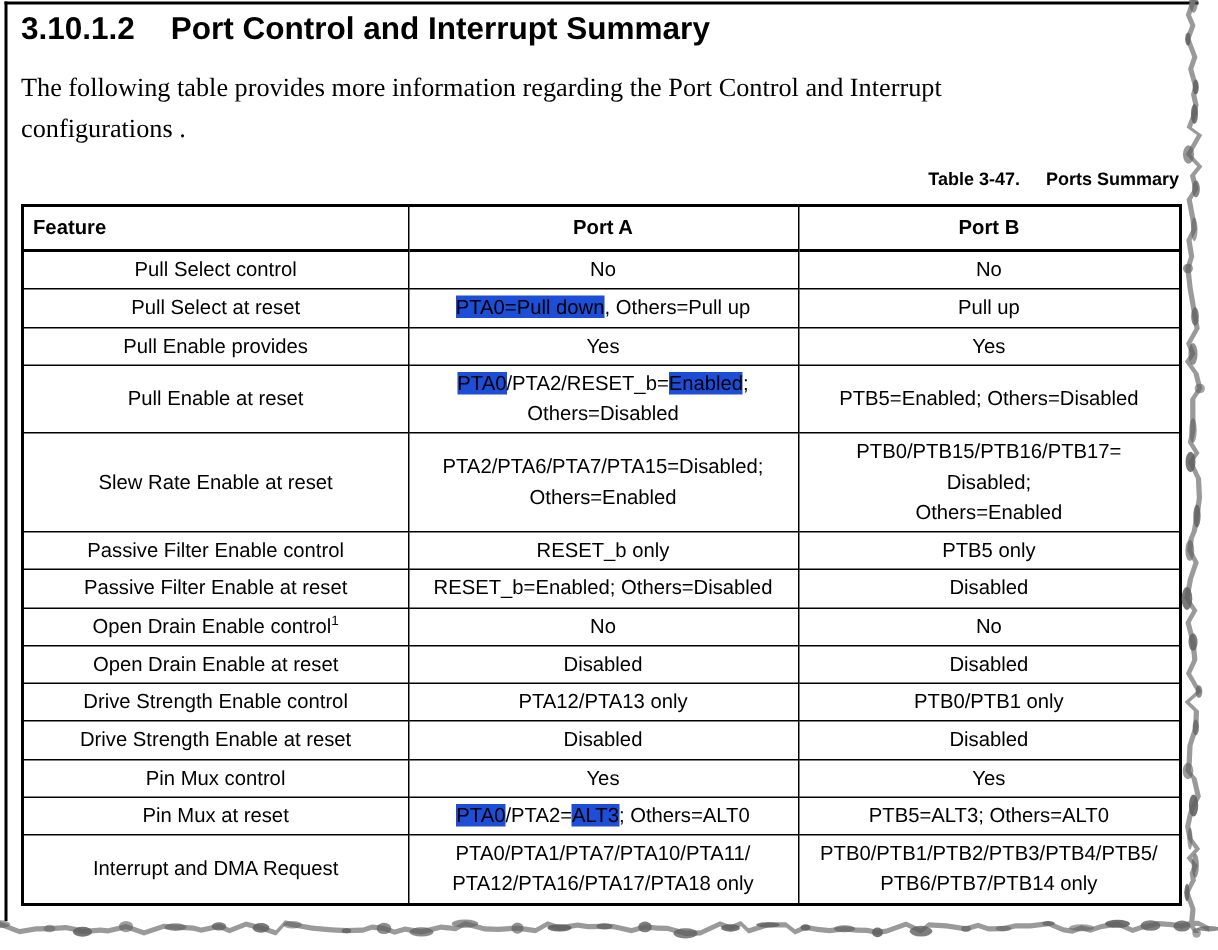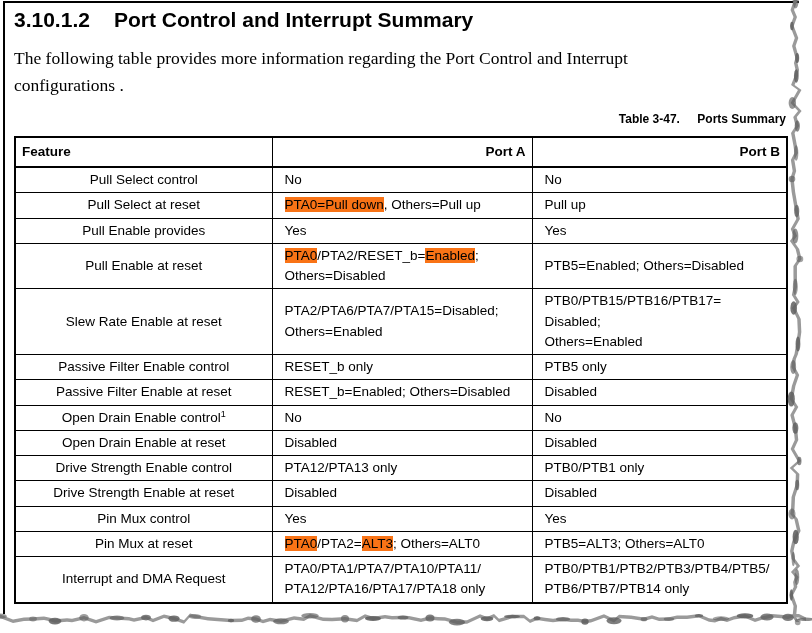--- a/index.html
+++ b/index.html
@@ -30,25 +30,25 @@
     border-collapse:collapse;width:772px;table-layout:fixed;
     font-size:13.5px;line-height:1.5;
   }
   table.ports, table.ports th, table.ports td{border:1px solid #000;}
   table.ports{border:2px solid #000;}
   table.ports thead th{
     border-bottom:2px solid #000;font-weight:bold;height:26px;
     padding:1px 6px;
   }
   th.feature-col{text-align:left;}
-  th.port-col{text-align:right;}
+  th.port-col{text-align:center;}
   td.feature-cell{text-align:center;padding:2px 4px;height:20px;}
-  td.value-cell{text-align:left;padding:2px 12px;white-space:pre-wrap;}
+  td.value-cell{text-align:center;padding:2px 12px;white-space:pre-wrap;}
   sup{font-size:9px;vertical-align:super;line-height:0;}
-  .hl{background:#f97316;}
+  .hl{background:#1d4ed8;}
   .tear{position:absolute;pointer-events:none;}
   #tear-right{right:0;top:0;}
   #tear-bottom{left:0;bottom:0;}
 </style>
 </head>
 <body>
 
 <div class="frame"></div>
 
 <div class="content">

